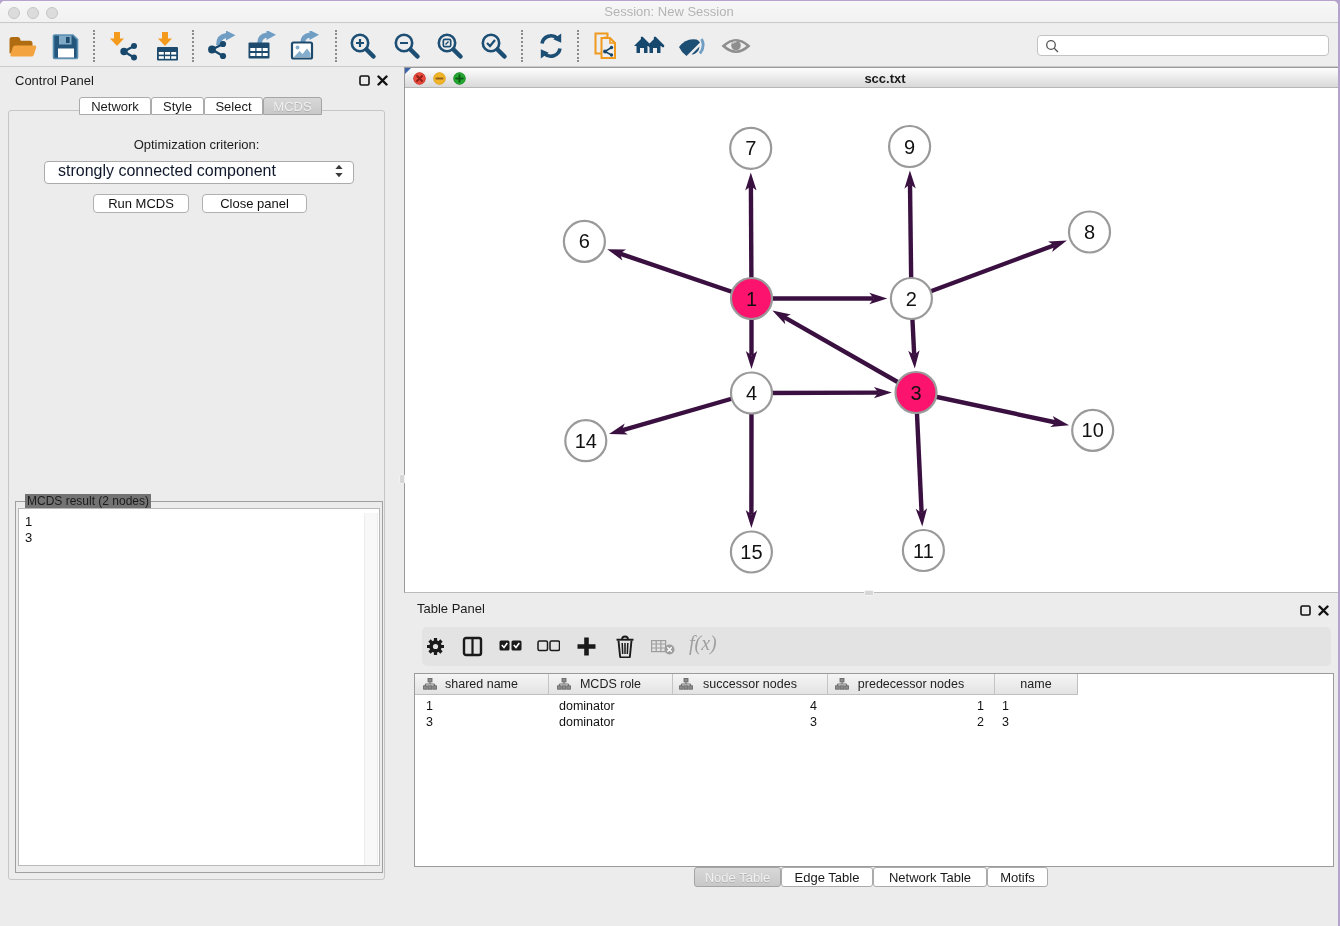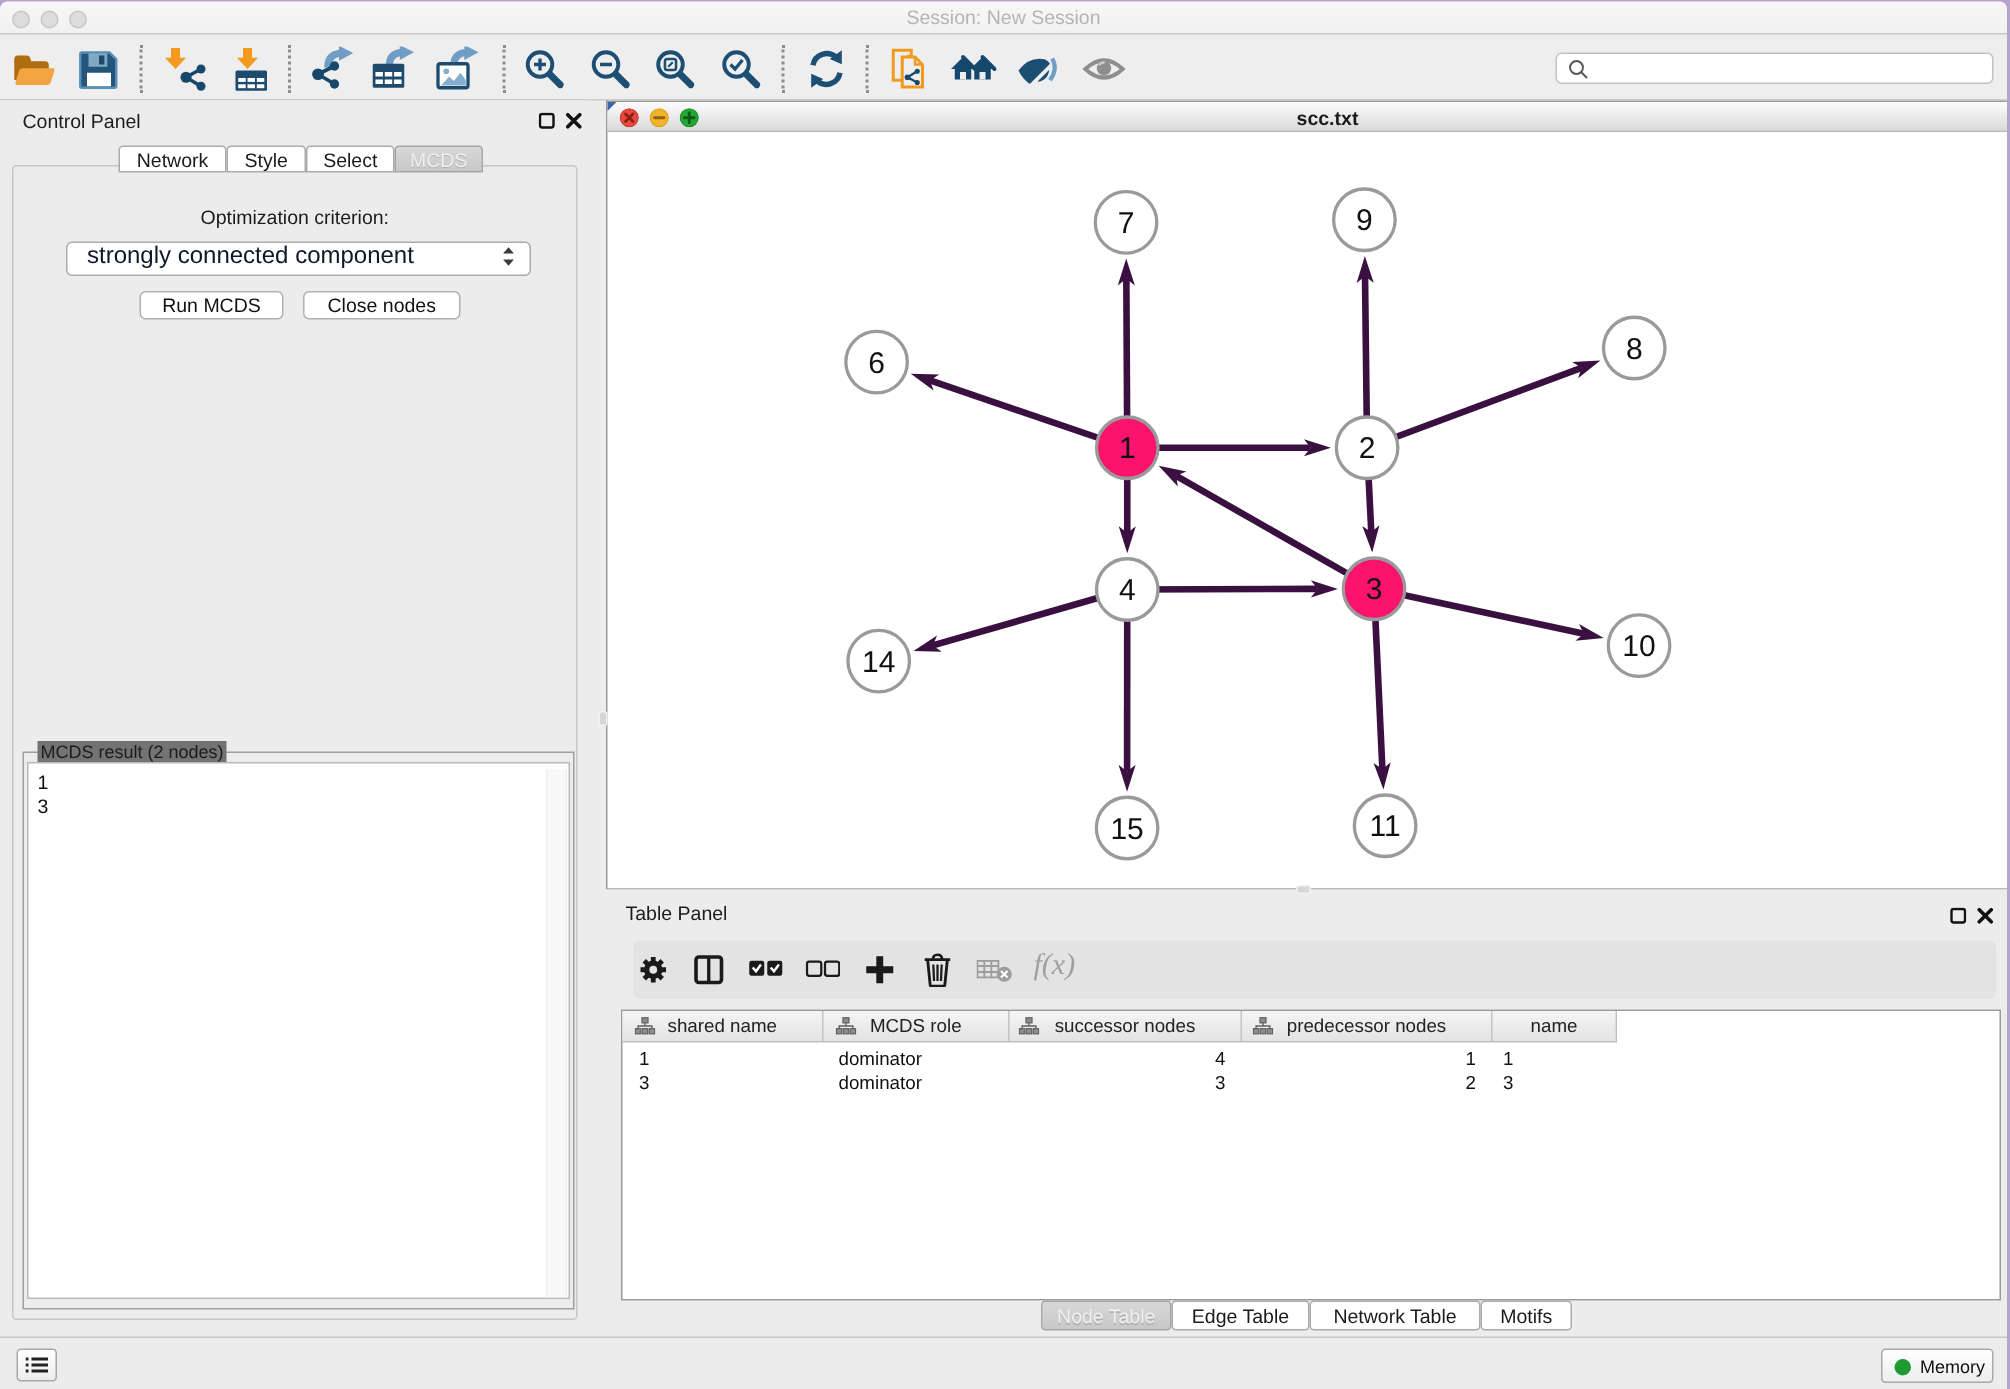--- a/index.html
+++ b/index.html
@@ -206,21 +206,21 @@
     </div>
     <div id="cp-body"></div>
     <div id="opt-label">Optimization criterion:</div>
     <div id="combo">strongly connected component
       <svg width="10" height="14" style="position:absolute;right:9px;top:2px;" viewBox="0 0 10 14">
         <polygon points="5,0.8 8.6,5 1.4,5" fill="#3a3a3a"></polygon>
         <polygon points="5,13.2 8.6,9 1.4,9" fill="#3a3a3a"></polygon>
       </svg>
     </div>
     <div class="cbtn" style="left:93px;width:96px;">Run MCDS</div>
-    <div class="cbtn" style="left:202px;width:105px;">Close nodes</div>
+    <div class="cbtn" style="left:202px;width:105px;">Close panel</div>
     <div id="fieldset">
       <div id="fs-legend">MCDS result (2 nodes)</div>
       <div id="fs-white">
         <div style="position:absolute;left:6px;top:5px;">1</div>
         <div style="position:absolute;left:6px;top:21px;">3</div>
         <div id="fs-scroll"></div>
       </div>
     </div>
   </div>
   <div id="netwin">
@@ -405,34 +405,16 @@
       <div class="td" style="left:413px;top:40px;width:156px;text-align:right;">2</div>
       <div class="td" style="left:587px;top:40px;">3</div>
     </div>
     <div class="btabs" style="left:0;top:0;width:934px;height:295px;">
       <div class="btab sel" style="left:290px;top:271px;width:87px;">Node Table</div>
       <div class="btab" style="left:377px;top:271px;width:92px;">Edge Table</div>
       <div class="btab" style="left:469px;top:271px;width:114px;">Network Table</div>
       <div class="btab" style="left:583px;top:271px;width:61px;">Motifs</div>
     </div>
   </div>
-  <div id="statusbar">
-    <div id="sb-left">
-      <svg width="15" height="12" viewBox="0 0 15 12" style="position:absolute;left:5px;top:4px;">
-        <g fill="#222">
-            <rect x="0" y="1" width="2" height="2"></rect>
-            <rect x="4" y="1" width="11" height="2"></rect>
-            <rect x="0" y="5" width="2" height="2"></rect>
-            <rect x="4" y="5" width="11" height="2"></rect>
-            <rect x="0" y="9" width="2" height="2"></rect>
-            <rect x="4" y="9" width="11" height="2"></rect>
-          </g>
-      </svg>
-    </div>
-    <div id="sb-mem">
-      <span style="position:absolute;left:8px;top:6px;width:11px;height:11px;border-radius:50%;background:#1d9b32;"></span>
-      <span style="position:absolute;left:25px;top:4px;">Memory</span>
-    </div>
-  </div>
   <div class="abs" style="left:399px;top:473px;width:6px;height:10px;background:#d6d6d6;border:1px solid #f2f2f2;border-radius:2px;"></div>
   <div class="abs" style="left:864px;top:589px;width:10px;height:6px;background:#d6d6d6;border:1px solid #f2f2f2;border-radius:2px;"></div>
 
 </div>
 
 </body></html>

